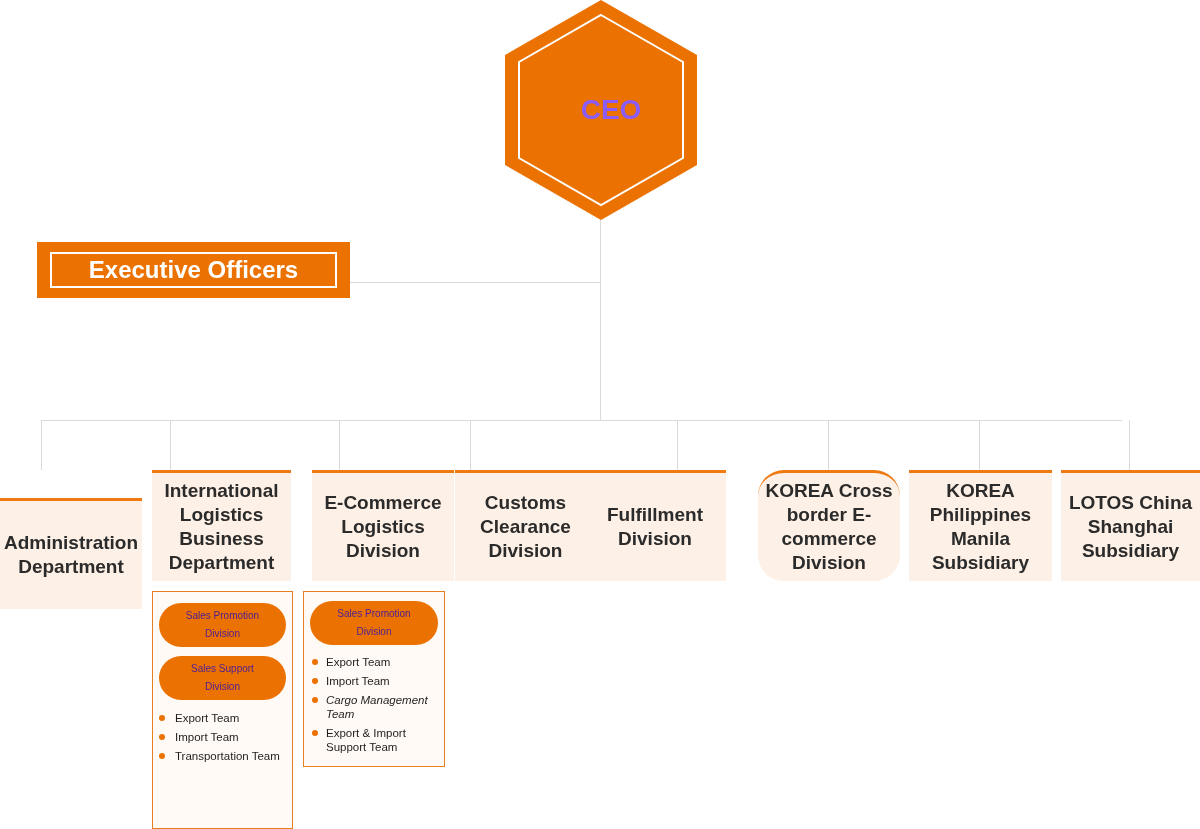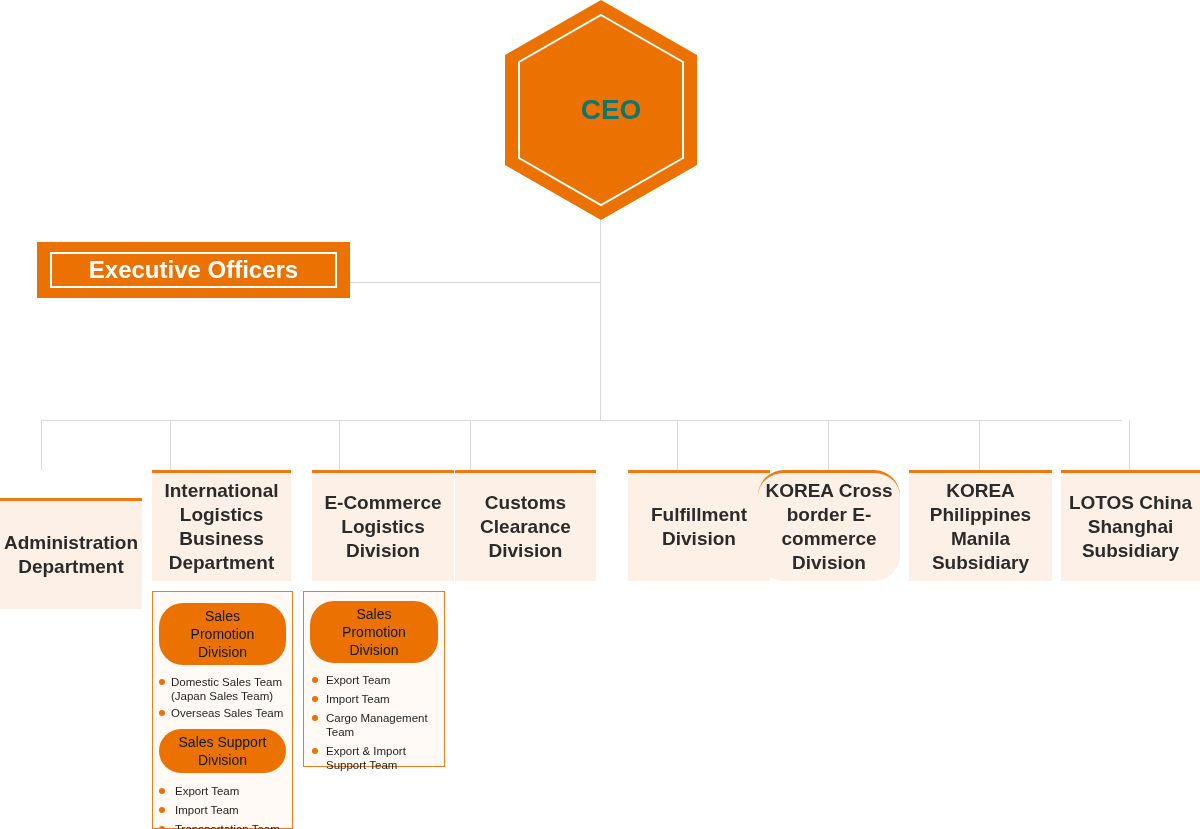--- a/index.html
+++ b/index.html
@@ -3,33 +3,33 @@
 <meta charset="utf-8">
 <style>
   html, body { margin: 0; padding: 0; background: #ffffff; }
   body { width: 1200px; height: 829px; position: relative; overflow: hidden;
          font-family: "Liberation Sans", sans-serif; color: #222; }
   .line { position: absolute; background: #d9d9d9; }
   .ceo { position: absolute; left: 505px; top: 0; width: 192px; height: 220px; }
   .ceo svg { position: absolute; left: 0; top: 0; }
   .ceo-label { position: absolute; left: 0; top: 0; width: 212px; height: 220px;
                display: flex; align-items: center; justify-content: center;
-               color: #0f766e; font-weight: bold; font-size: 28px; }
+               color: #8b5cf6; font-weight: bold; font-size: 28px; }
   .exec { position: absolute; left: 37px; top: 242px; width: 313px; height: 56px;
           background: #eb7200; box-sizing: border-box; }
   .exec-inner { position: absolute; left: 13px; top: 10px; right: 13px; bottom: 10px;
                 border: 2px solid #fff; display: flex; align-items: center; justify-content: center;
                 color: #fff; font-weight: bold; font-size: 24px; }
   .dept { position: absolute; top: 470px; height: 111px; background: #fdf0e6;
           border-top: 3px solid #ef7a12; box-sizing: border-box;
           display: flex; align-items: center; justify-content: center; text-align: center;
           font-weight: bold; font-size: 19px; line-height: 24px; color: #2b2b2b; padding: 0 2px; }
   .sub { position: absolute; border: 1px solid #e67e22; background: #fffaf6; box-sizing: border-box; }
-  .pill { background: #eb7200; color: #0f172a; border-radius: 24px; text-align: center;
-          font-size: 14px; line-height: 18px; padding: 3px 4px; margin: 0 6px; }
+  .pill { background: #eb7200; color: #4c1d95; border-radius: 24px; text-align: center;
+          font-size: 10px; line-height: 18px; padding: 3px 4px; margin: 0 6px; }
   .team-list { list-style: none; margin: 0; padding: 0; }
   .team-list li { position: relative; font-size: 11.5px; line-height: 14px; color: #1f1f1f; }
   .team-list li .dot { position: absolute; left: 0; top: 4px; width: 6px; height: 6px;
                        border-radius: 50%; background: #eb7200; }
 </style>
 </head>
 <body>
 
 <div class="line" style="left:600px; top:218px; width:1px; height:202px;"></div>
 <div class="line" style="left:350px; top:282px; width:251px; height:1px;"></div>
@@ -60,48 +60,44 @@
 </div>
 <div class="dept" style="left:152px; width:139px;">
   <span>International Logistics Business Department</span>
 </div>
 <div class="dept" style="left:312px; width:142px;">
   <span>E-Commerce Logistics Division</span>
 </div>
 <div class="dept" style="left:455px; width:141px;">
   <span>Customs Clearance Division</span>
 </div>
-<div class="dept" style="left:628px; width:142px;">
+<div class="dept" style="left:584px; width:142px;">
   <span>Fulfillment Division</span>
 </div>
 <div class="dept" style="left:758px; width:142px;border-radius:26px;">
   <span>KOREA Cross border E-commerce Division</span>
 </div>
 <div class="dept" style="left:909px; width:143px;">
   <span>KOREA Philippines Manila Subsidiary</span>
 </div>
 <div class="dept" style="left:1061px; width:139px;">
   <span>LOTOS China Shanghai Subsidiary</span>
 </div>
 
 <div class="sub" style="left:152px; top:591px; width:141px; height:238px;">
   <div class="pill" style="margin-top:11px; padding:4px 14px;">Sales Promotion Division</div>
-  <ul class="team-list" style="margin:10px 0 0 6px;">
-    <li style="padding-left:12px; margin-bottom:3px;"><span class="dot"></span><span>Domestic Sales Team (Japan Sales Team)</span></li>
-    <li style="padding-left:12px;"><span class="dot"></span><span>Overseas Sales Team</span></li>
-  </ul>
   <div class="pill" style="margin-top:9px; padding:4px 18px;">Sales Support Division</div>
   <ul class="team-list" style="margin:11px 0 0 6px;">
     <li style="padding-left:16px; margin-bottom:5px;"><span class="dot"></span><span>Export Team</span></li>
     <li style="padding-left:16px; margin-bottom:5px;"><span class="dot"></span><span>Import Team</span></li>
     <li style="padding-left:16px;"><span class="dot"></span><span>Transportation Team</span></li>
   </ul>
 </div>
 
 <div class="sub" style="left:303px; top:591px; width:142px; height:176px;">
   <div class="pill" style="margin-top:9px; padding:4px 14px;">Sales Promotion Division</div>
   <ul class="team-list" style="margin:10px 0 0 8px;">
     <li style="padding-left:14px; margin-bottom:5px;"><span class="dot"></span><span>Export Team</span></li>
     <li style="padding-left:14px; margin-bottom:5px;"><span class="dot"></span><span>Import Team</span></li>
-    <li style="padding-left:14px; margin-bottom:5px; padding-right:8px;"><span class="dot"></span><span>Cargo Management Team</span></li>
+    <li style="padding-left:14px; margin-bottom:5px; padding-right:8px;font-style:italic;"><span class="dot"></span><span>Cargo Management Team</span></li>
     <li style="padding-left:14px; padding-right:24px;"><span class="dot"></span><span>Export &amp; Import Support Team</span></li>
   </ul>
 </div>
 
 </body></html>

